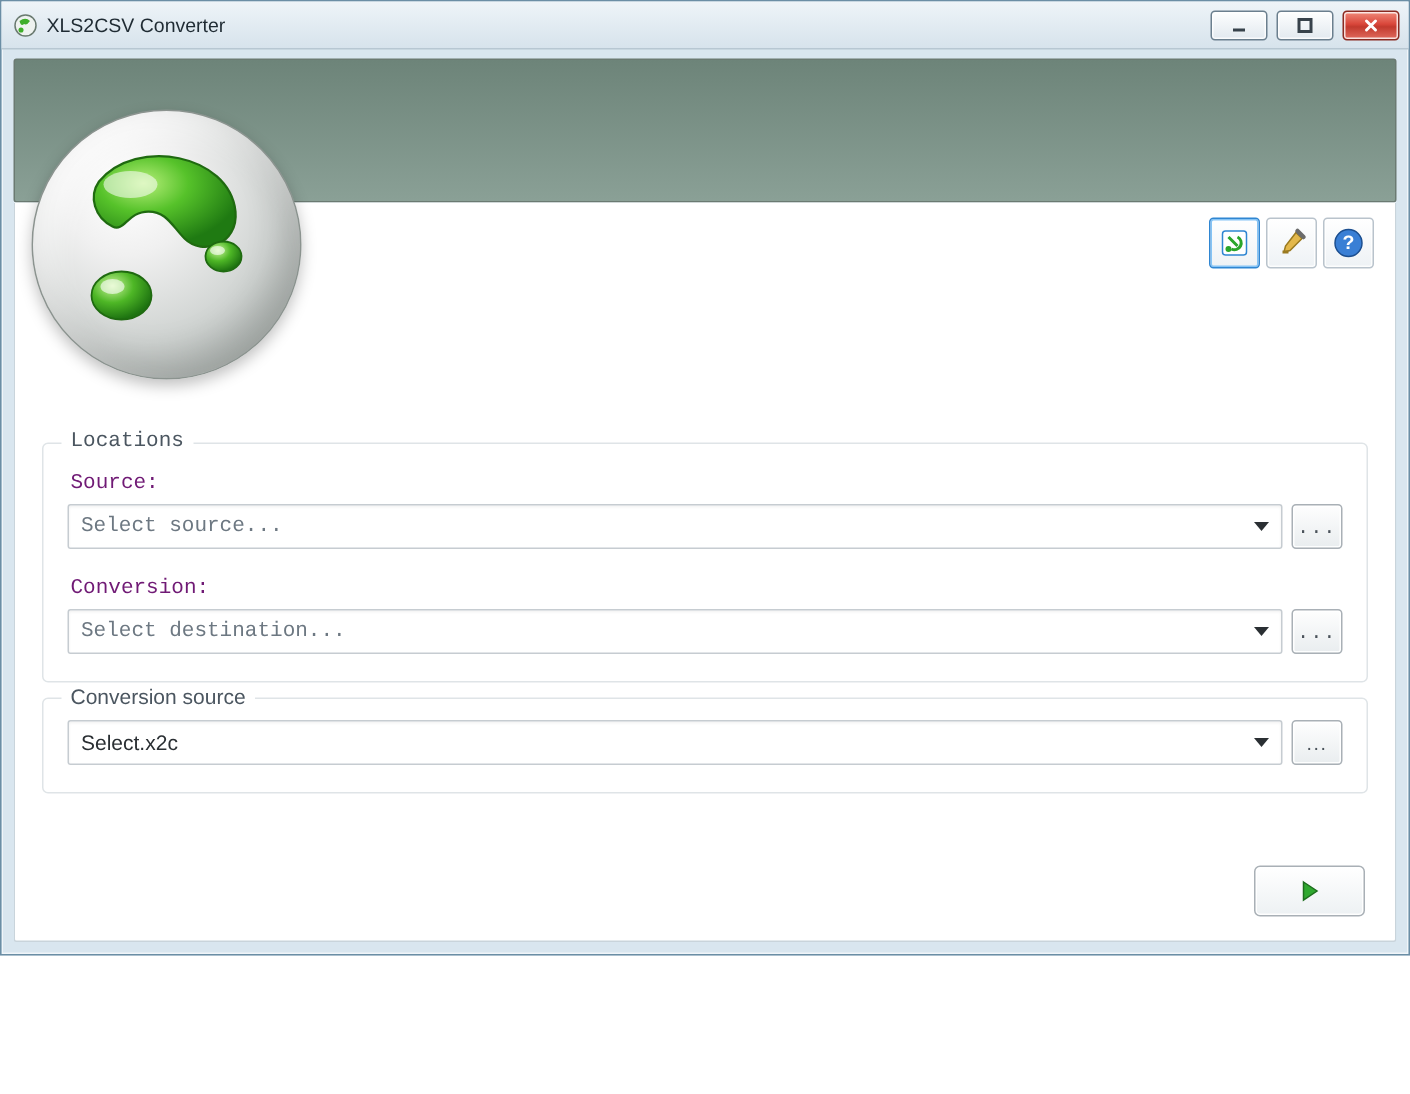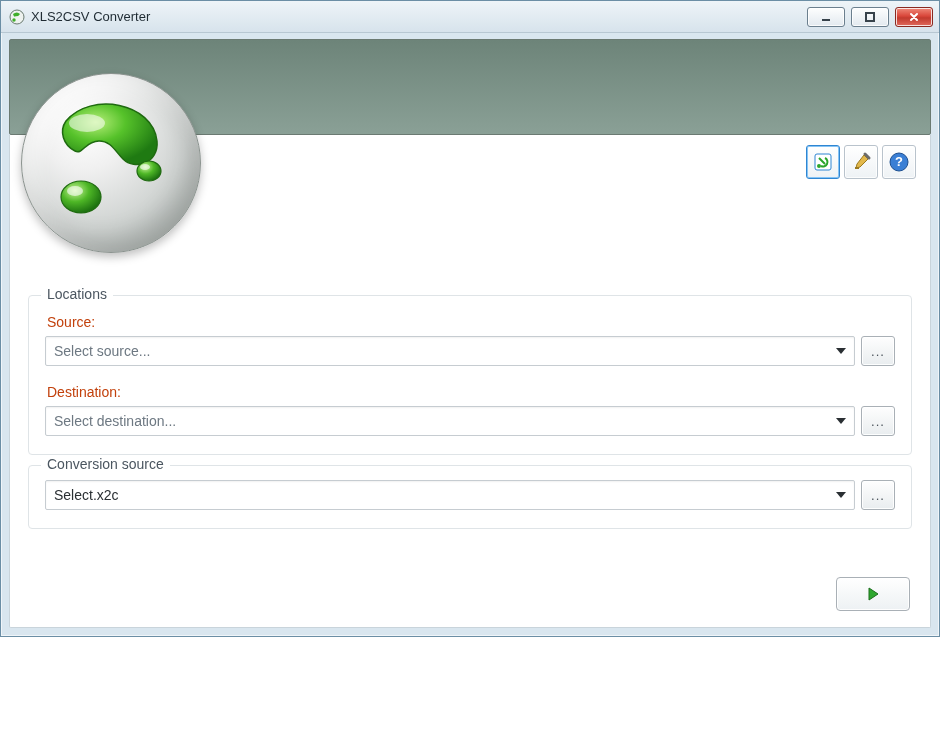--- a/index.html
+++ b/index.html
@@ -121,23 +121,23 @@
     position: relative;
   }
   .groupbox .legend {
     position: absolute;
     top: -10px; left: 12px;
     background: #fff;
     padding: 0 6px;
     font-size: 14px;
     color: #4b5660;
   }
-  .groupbox.first { margin-top: 116px; } 
-
-  .field-label { font-size: 14px; color: #c2410c; margin: 4px 0 6px 2px; }
+  .groupbox.first { margin-top: 116px; font-family: Liberation Mono, monospace; } 
+
+  .field-label { font-size: 14px; color: #701a75; margin: 4px 0 6px 2px; }
 
   .row-with-browse { display: flex; gap: 6px; align-items: flex-start; }
 
   .combo {
     flex: 1 1 auto;
     height: 30px;
     border: 1px solid #c6ccd1;
     border-radius: 2px;
     background: #fff;
     display: flex; align-items: center;
@@ -274,21 +274,21 @@
         <div class="row-with-browse">
           <div class="combo">
             <span class="combo-text">Select source...</span>
             <span class="caret"></span>
           </div>
           <div class="browse-btn">...</div>
         </div>
 
         <div style="height:14px"></div>
 
-        <div class="field-label">Destination:</div>
+        <div class="field-label">Conversion:</div>
         <div class="row-with-browse">
           <div class="combo">
             <span class="combo-text">Select destination...</span>
             <span class="caret"></span>
           </div>
           <div class="browse-btn">...</div>
         </div>
       </div>
 
       <div class="groupbox">

